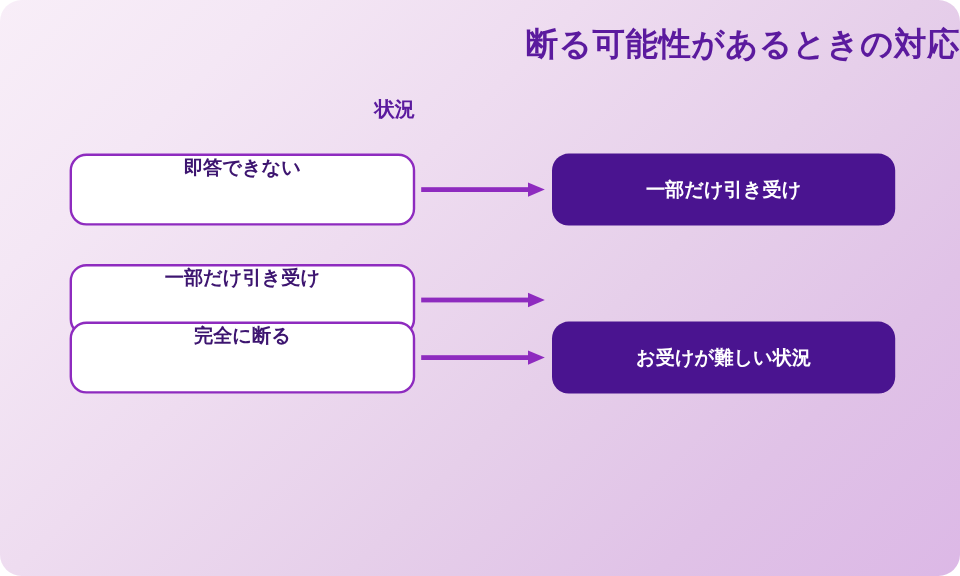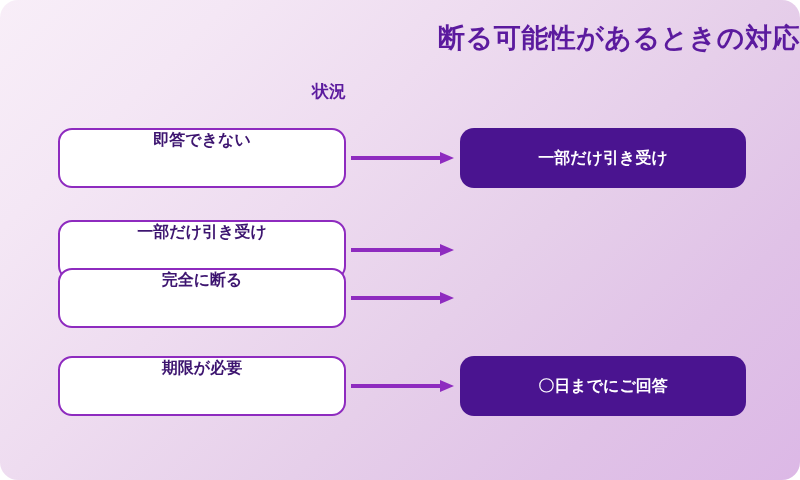--- a/index.html
+++ b/index.html
@@ -173,28 +173,19 @@
   </div>
 
   <div class="row r2">
     <div class="box-left">
       <span class="txt">完全に断る</span>
     </div>
     <div class="arrow">
       <div class="shaft"></div>
       <div class="head"></div>
     </div>
+    <div class="box-right">
+      <span class="txt">お受けが難しい状況</span>
+    </div>
   </div>
 
-  <div class="row r3">
-    <div class="box-left">
-      <span class="txt">期限が必要</span>
-    </div>
-    <div class="arrow">
-      <div class="shaft"></div>
-      <div class="head"></div>
-    </div>
-    <div class="box-right">
-      <span class="txt">〇日までにご回答</span>
-    </div>
-  </div>
 
 </div>
 
 </body></html>

